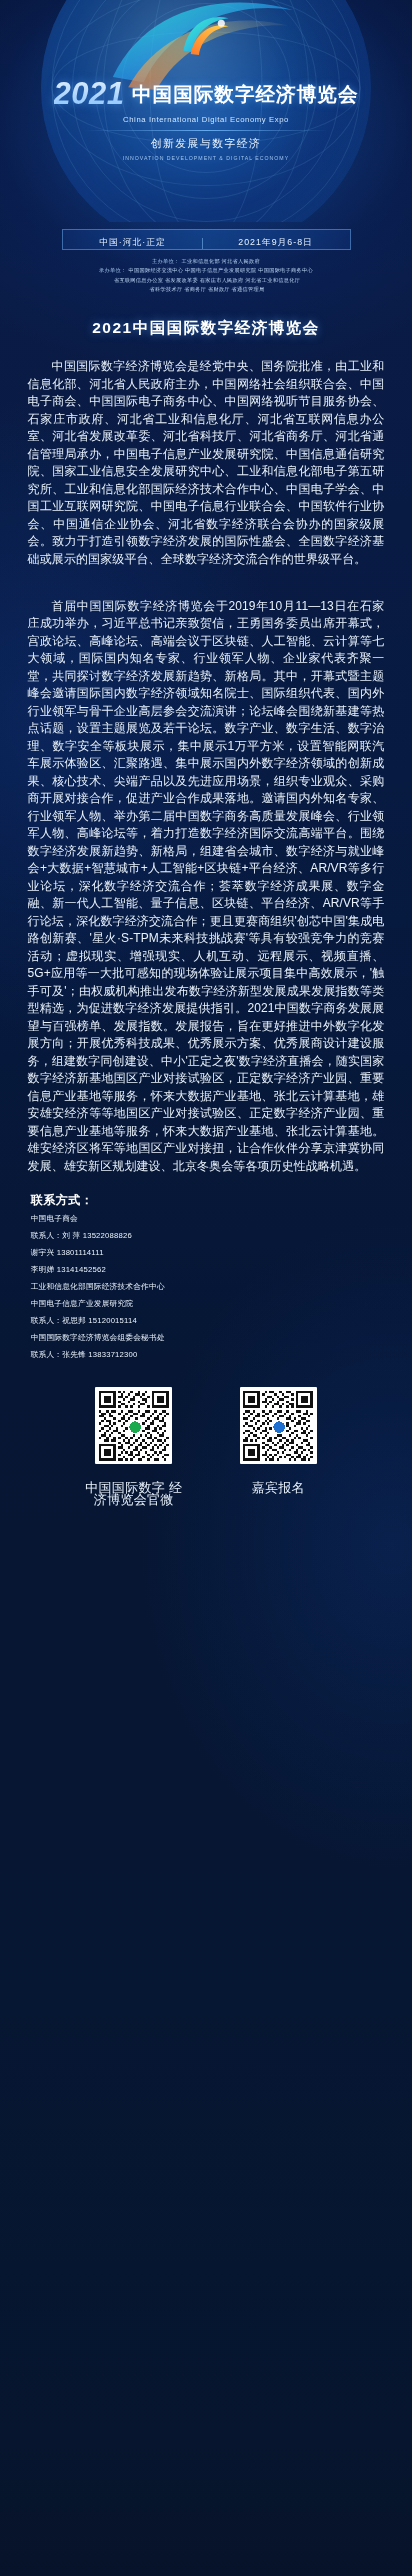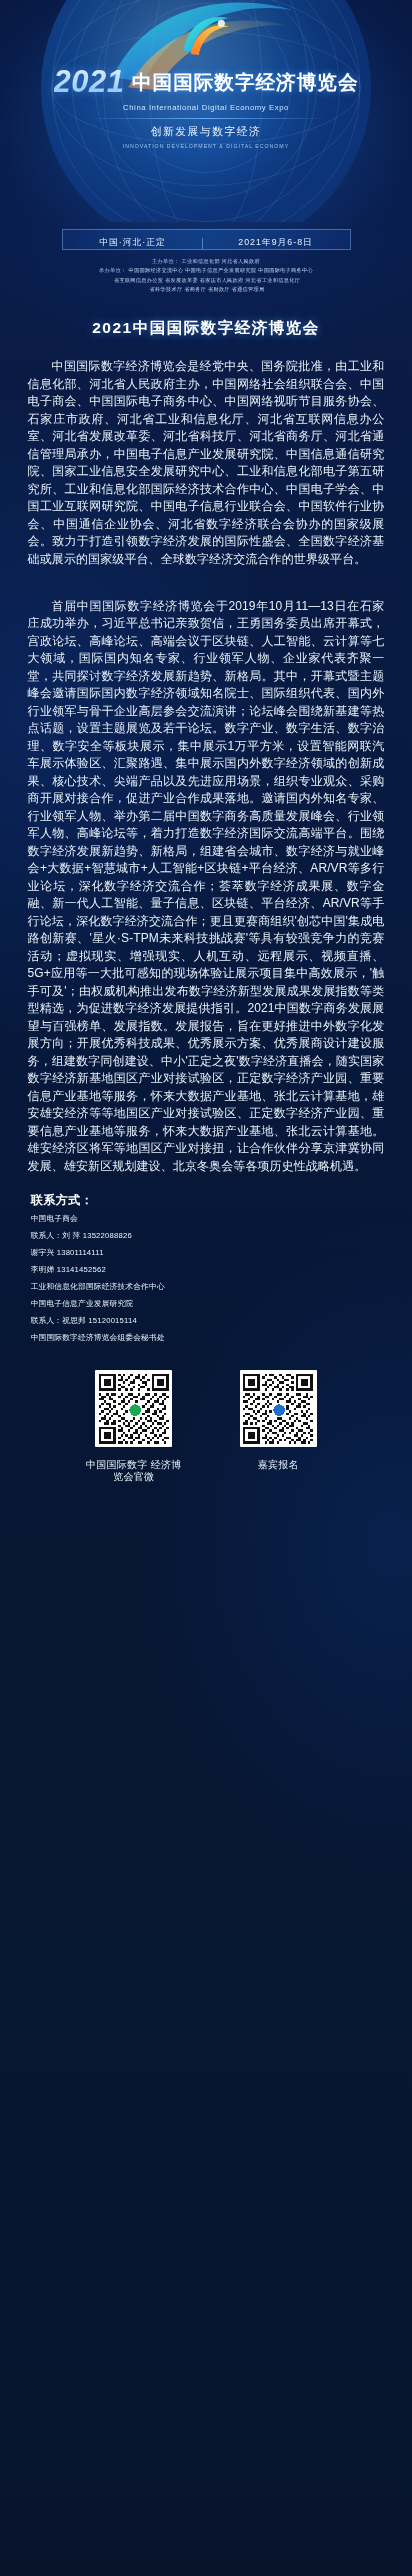--- a/index.html
+++ b/index.html
@@ -66,21 +66,21 @@
     width:309px; height:124px;
     pointer-events:none;
   }
   .logo-mark {
     position: absolute;
     left: 50%; margin-left: -29px; top: 11.3px;
     width: 58px; height: 49px;
   }
   .title-block {
     position: absolute;
-    left: 0; right: 0; top: 64px;
+    left: 0; right: 0; top: 76px;
     text-align: center;
   }
   .year {
     display:inline-block;
     vertical-align: middle;
     font-family: "Liberation Sans", sans-serif;
     font-size: 31px;
     font-weight: bold;
     font-style: italic;
     letter-spacing: 0.5px;
@@ -229,22 +229,22 @@
   .qr-item { text-align: center; width: 103px; }
   .qr-box {
     width: 77px; height: 77px;
     margin: 0 auto;
     background: #ffffff;
     padding: 3.6px;
     border-radius: 1px;
   }
   .qr-img { width: 100%; height: 100%; display:block; }
   .qr-cap {
-    margin-top: 12px;
-    font-size: 10px;
+    margin-top: 18px;
+    font-size: 13px;
     line-height: 12px;
     color: #eaf3fc;
     letter-spacing: 0.3px;
   }
 </style>
 </head>
 <body>
 
 <div class="page">
 
@@ -355,20 +355,23 @@
       <span></span><span>工业和信息化部国际经济技术合作中心</span>
     </div>
     <div class="c-line">
       <span></span><span>中国电子信息产业发展研究院</span>
     </div>
     <div class="c-line">
       <span>联系人：</span><span>祝思邦 15120015114</span>
     </div>
     <div class="c-line">
       <span></span><span>中国国际数字经济博览会组委会秘书处</span>
+    </div>
+    <div class="c-line">
+      <span>联系人：</span><span>张先锋 13833712300</span>
     </div>
   </div>
 
   <div class="qr-row">
     <div class="qr-item">
       <div class="qr-box">
         <svg class="qr-img" viewBox="0 0 29 29" shape-rendering="crispEdges">
           <rect width="29" height="29" fill="#ffffff"></rect>
           <g fill="#111111">
             <rect x="0" y="0" width="7" height="1"></rect>

